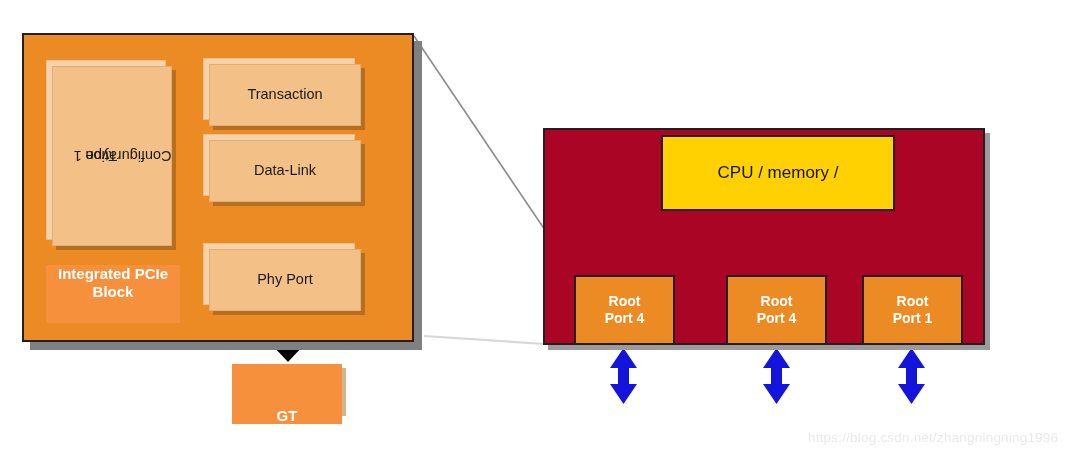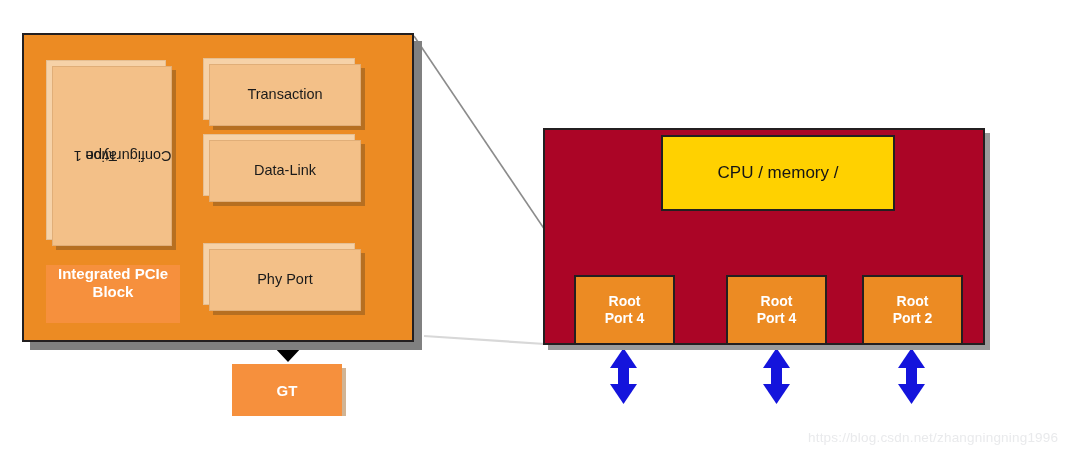--- a/index.html
+++ b/index.html
@@ -104,24 +104,24 @@
 
   
   #gt-shadow {
     left: 236px; top: 368px;
     width: 110px; height: 48px;
     background: #a36a2a;
     opacity: .5;
   }
   #gt-box {
     left: 232px; top: 364px;
-    width: 110px; height: 52px;
+    width: 110px; height: 60px;
     background: #f6903d;
     display: flex;
-    align-items: center;
+    align-items: flex-end;
     justify-content: center;
     color: #ffffff;
     font-size: 15px;
     font-weight: bold;
   }
 
   
   #right-panel-shadow {
     left: 548px; top: 133px;
     width: 442px; height: 217px;
@@ -273,16 +273,16 @@
   <span><span>CPU / memory /</span><br></span>
 </div>
 
 <div class="abs root-port" id="root-port-1">
   <span><span>Root</span><br><span>Port 4</span></span>
 </div>
 <div class="abs root-port" id="root-port-2">
   <span><span>Root</span><br><span>Port 4</span></span>
 </div>
 <div class="abs root-port" id="root-port-3">
-  <span><span>Root</span><br><span>Port 2</span></span>
+  <span><span>Root</span><br><span>Port 1</span></span>
 </div>
 
 <div class="abs" id="watermark">https://blog.csdn.net/zhangningning1996</div>
 
 </body></html>

